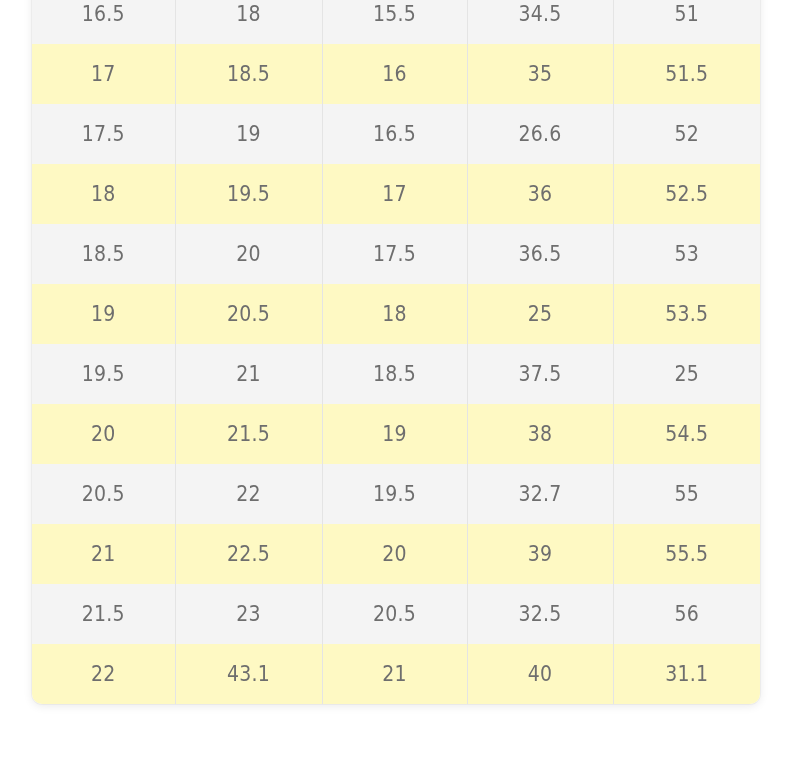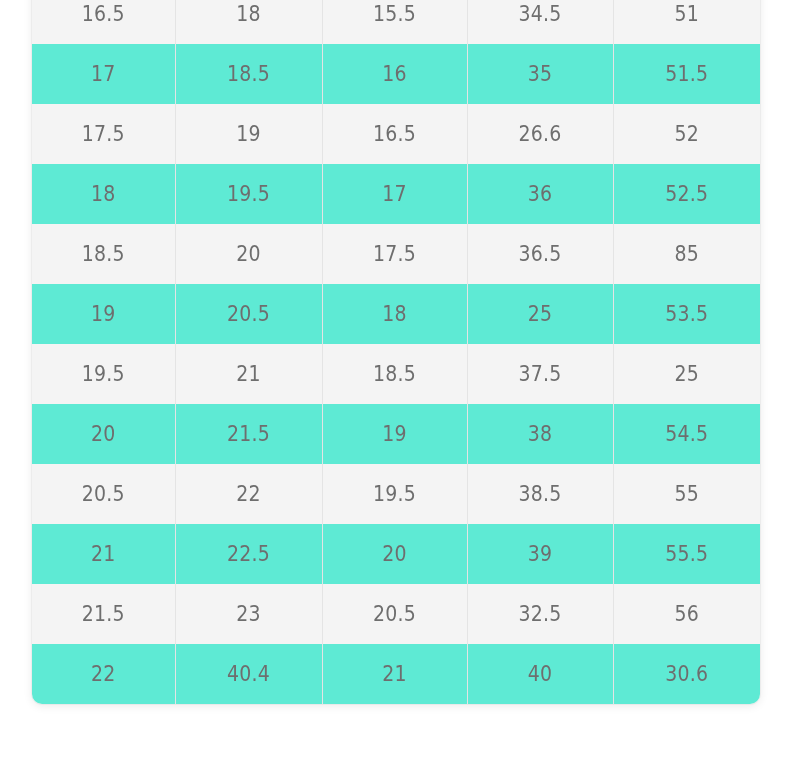--- a/index.html
+++ b/index.html
@@ -50,21 +50,21 @@
     text-align: center;
     vertical-align: middle;
     font-family: "DejaVu Sans Condensed", "Liberation Sans Narrow",
                  "Liberation Sans", sans-serif;
     font-size: 21px;
     font-weight: 400;
     font-stretch: condensed;
     letter-spacing: 0.2px;
     color: #6e6e6e;
     border-right: 1px solid #e4e4e4;
-    background: #5eead4;
+    background: #fef9c3;
     white-space: nowrap;
   }
 
   table.size-table td:last-child {
     border-right: none;
   }
 
   
   table.size-table tr.tinted td {
     background: #f4f4f4;
@@ -119,21 +119,21 @@
             <td>19.5</td>
             <td>17</td>
             <td>36</td>
             <td>52.5</td>
           </tr>
           <tr class="tinted">
             <td>18.5</td>
             <td>20</td>
             <td>17.5</td>
             <td>36.5</td>
-            <td>85</td>
+            <td>53</td>
           </tr>
           <tr>
             <td>19</td>
             <td>20.5</td>
             <td>18</td>
             <td>25</td>
             <td>53.5</td>
           </tr>
           <tr class="tinted">
             <td>19.5</td>
@@ -146,42 +146,42 @@
             <td>20</td>
             <td>21.5</td>
             <td>19</td>
             <td>38</td>
             <td>54.5</td>
           </tr>
           <tr class="tinted">
             <td>20.5</td>
             <td>22</td>
             <td>19.5</td>
-            <td>38.5</td>
+            <td>32.7</td>
             <td>55</td>
           </tr>
           <tr>
             <td>21</td>
             <td>22.5</td>
             <td>20</td>
             <td>39</td>
             <td>55.5</td>
           </tr>
           <tr class="tinted">
             <td>21.5</td>
             <td>23</td>
             <td>20.5</td>
             <td>32.5</td>
             <td>56</td>
           </tr>
           <tr>
             <td>22</td>
-            <td>40.4</td>
+            <td>43.1</td>
             <td>21</td>
             <td>40</td>
-            <td>30.6</td>
+            <td>31.1</td>
           </tr>
         </tbody>
     </table>
 
   </div>
 
 </div>
 
 </body></html>

